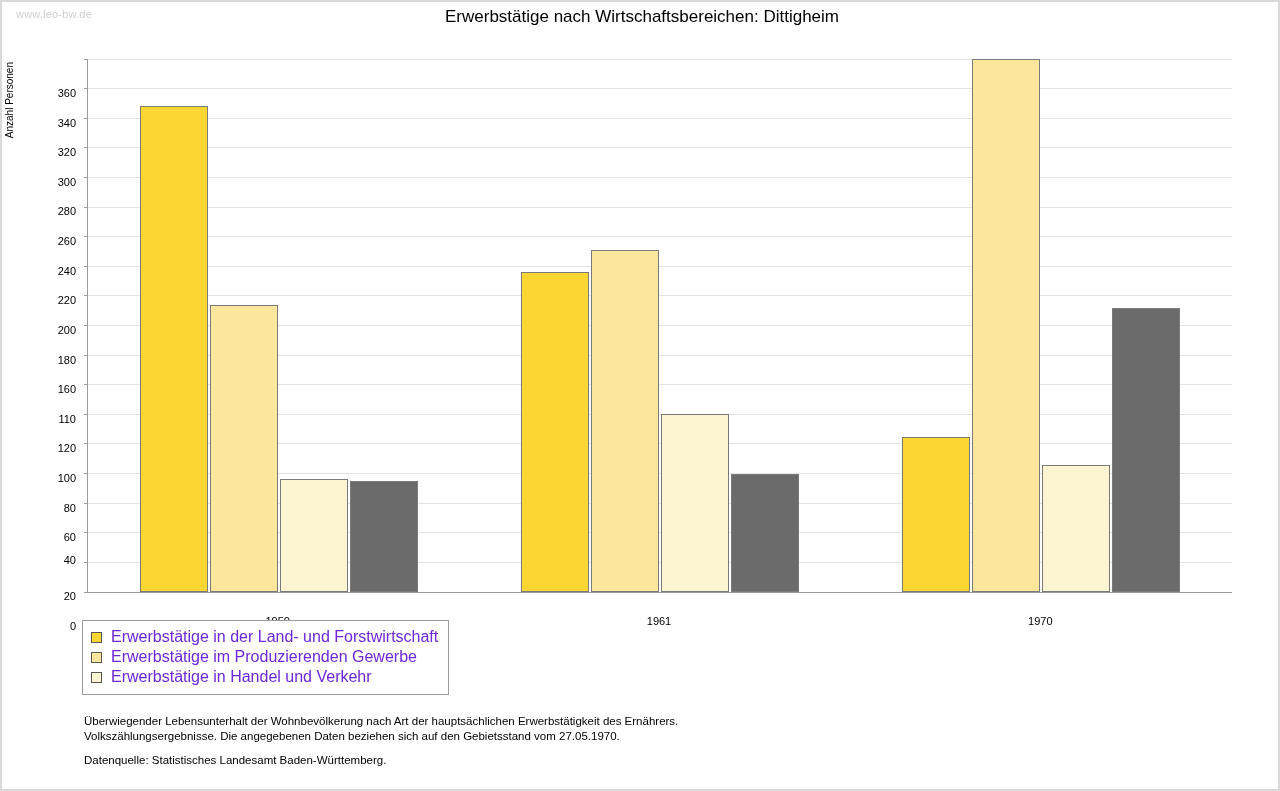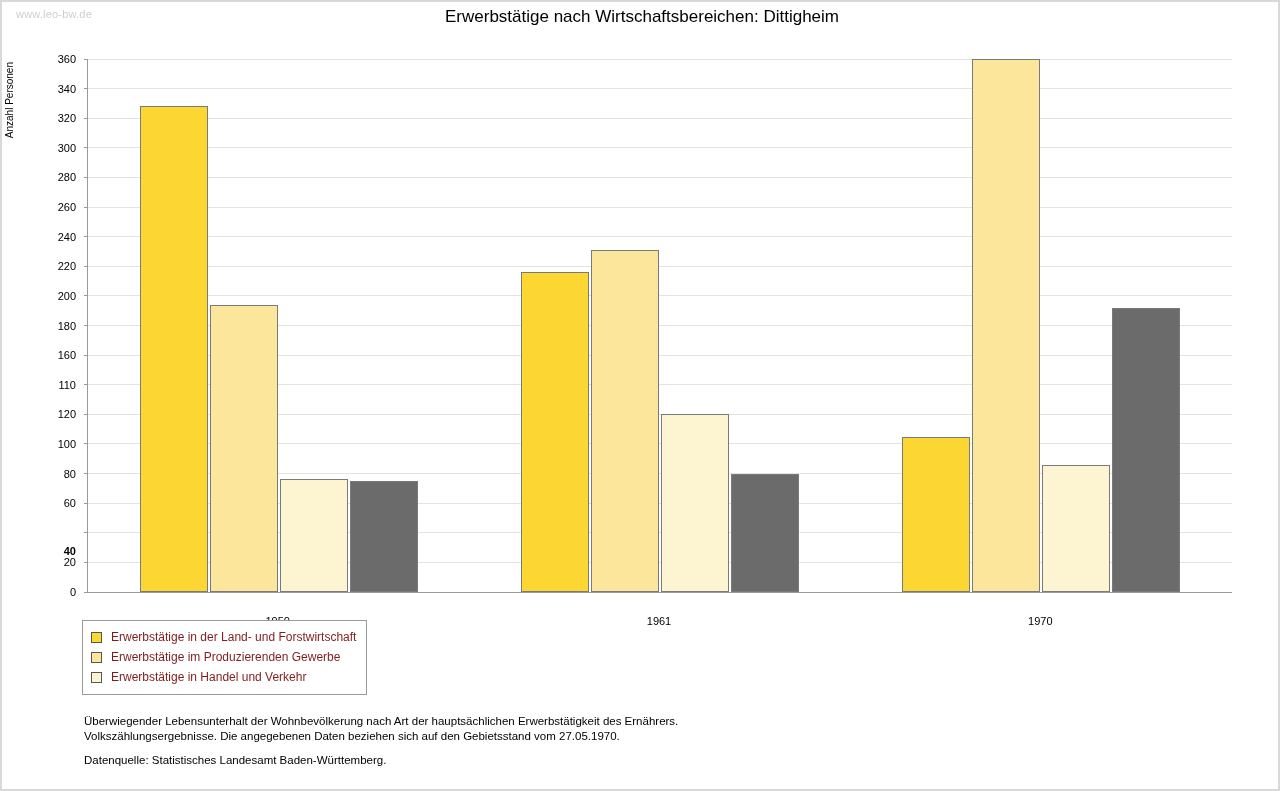--- a/index.html
+++ b/index.html
@@ -73,20 +73,21 @@
     width: 80px;
     height: 534px;
   }
   #ylabels div {
     position: absolute;
     right: 6px;
     font-size: 11px;
     color: #000000;
     transform: translateY(-50%);
     text-align: right;
+    margin-top: 34px;
   }
   .ytick-mark {
     position: absolute;
     left: -4px;
     width: 4px;
     height: 1px;
     background: #9a9a9a;
   }
   .group {
     position: absolute;
@@ -131,22 +132,22 @@
   }
   .legend-swatch {
     width: 11px;
     height: 11px;
     border: 1px solid #555555;
     box-sizing: border-box;
     margin-right: 9px;
     flex: 0 0 auto;
   }
   .legend-text {
-    font-size: 12px;
-    color: #7f1d1d;
+    font-size: 16px;
+    color: #6d28d9;
     white-space: nowrap;
   }
   #footnotes {
     position: absolute;
     left: 82px;
     top: 712px;
     font-size: 11.5px;
     color: #000000;
     line-height: 15px;
   }
@@ -165,21 +166,21 @@
 
   <div id="watermark">www.leo-bw.de</div>
 
   <div id="chart-title">Erwerbstätige nach Wirtschaftsbereichen: Dittigheim</div>
 
   <div id="ylabel">Anzahl Personen</div>
 
   <div id="ylabels">
       <div style="top: 533px;">0</div>
       <div style="top: 503.389px;">20</div>
-      <div style="top: 492px; font-weight: bold;">40</div>
+      <div style="top: 467px;">40</div>
       <div style="top: 444.167px;">60</div>
       <div style="top: 414.556px;">80</div>
       <div style="top: 384.944px;">100</div>
       <div style="top: 355.333px;">120</div>
       <div style="top: 325.722px;">110</div>
       <div style="top: 296.111px;">160</div>
       <div style="top: 266.5px;">180</div>
       <div style="top: 236.889px;">200</div>
       <div style="top: 207.278px;">220</div>
       <div style="top: 177.667px;">240</div>

